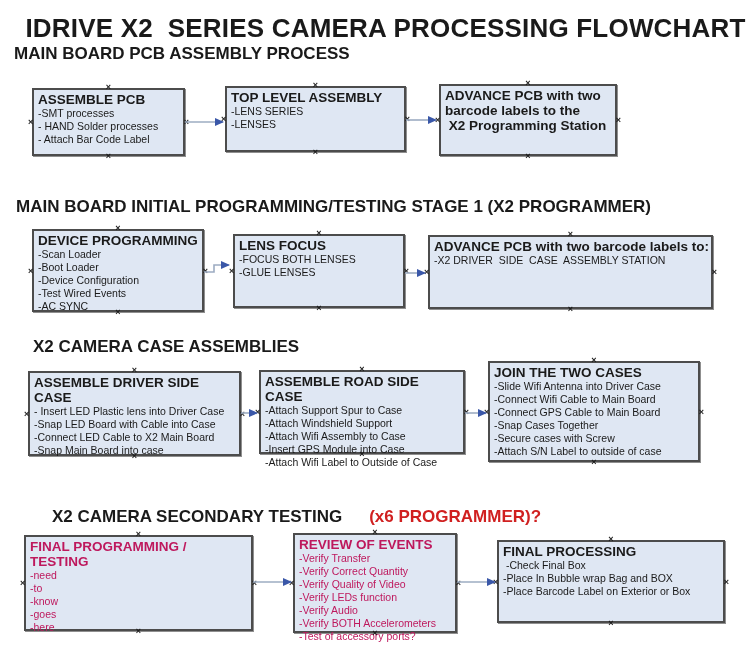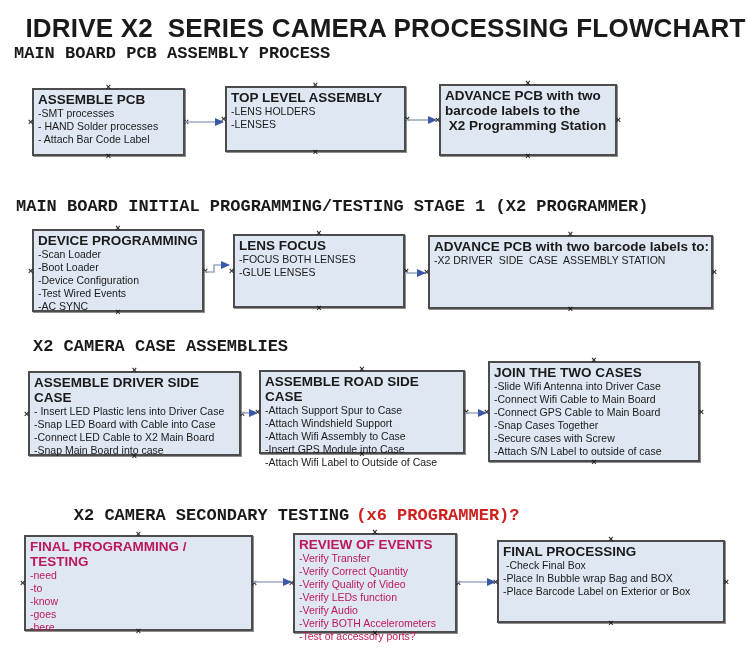--- a/index.html
+++ b/index.html
@@ -4,21 +4,21 @@
 <style>
   html,body { margin:0; padding:0; background:#ffffff; }
   .canvas {
     position:relative; width:747px; height:662px; background:#ffffff;
     font-family:"Liberation Sans","DejaVu Sans",sans-serif; color:#1a1a1a; overflow:hidden;
   }
   .page-title {
     position:absolute; top:13px; left:0; width:747px; text-align:center;
     font-size:26px; font-weight:bold; white-space:pre; letter-spacing:0.2px;padding-left:12px;
   }
-  .sec-heading { position:absolute; font-size:17px; font-weight:bold; white-space:pre;font-family:Liberation Mono, monospace; }
+  .sec-heading { position:absolute; font-size:17px; font-weight:bold; white-space:pre; }
   .red-text { color:#d02020; }
   .box {
     position:absolute; background:#dfe7f3; border:2px solid #4c4c4c;
     box-shadow:1px 1px 0 #8f8f8f; box-sizing:border-box; padding:2px 4px 0 4px;
   }
   .box.red .box-title, .box.red .box-item { color:#be185d; }
   .box-title { font-size:13.5px; font-weight:bold; line-height:15px; white-space:pre-wrap; }
   .box-title.nw { white-space:pre; }
   .box-item  { font-size:10.5px; line-height:13px; white-space:pre; }
   .handle {
@@ -36,37 +36,37 @@
 <body>
 
 <div class="canvas">
 
   <div class="page-title">IDRIVE X2  SERIES CAMERA PROCESSING FLOWCHART</div>
 
   <div class="sec-heading" style="left:14px;top:44px">MAIN BOARD PCB ASSEMBLY PROCESS</div>
   <div class="sec-heading" style="left:16px;top:197px">MAIN BOARD INITIAL PROGRAMMING/TESTING STAGE 1 (X2 PROGRAMMER)</div>
   <div class="sec-heading" style="left:33px;top:337px">X2 CAMERA CASE ASSEMBLIES</div>
   <div class="sec-heading" style="left:33px;top:487px">
-    <span>X2 CAMERA SECONDARY TESTING</span><span class="red-text" style="margin-left:7px">(x6 PROGRAMMER)?</span>
+    <span>X2 CAMERA SECONDARY TESTING</span><span class="red-text" style="margin-left:27px">(x6 PROGRAMMER)?</span>
   </div>
 
   <div class="box" style="left:32px;top:88px;width:153px;height:68px">
     <div class="box-title">ASSEMBLE PCB</div>
     <div class="box-item">-SMT processes</div>
     <div class="box-item">- HAND Solder processes</div>
     <div class="box-item">- Attach Bar Code Label</div>
   <span class="handle t">×</span>
       <span class="handle b">×</span>
       <span class="handle l">×</span>
       <span class="handle r">×</span>
     </div>
 
   <div class="box" style="left:225px;top:86px;width:181px;height:66px">
     <div class="box-title">TOP LEVEL ASSEMBLY</div>
-    <div class="box-item">-LENS HOLDERS</div>
+    <div class="box-item">-LENS SERIES</div>
     <div class="box-item">-LENSES</div>
   <span class="handle t">×</span>
       <span class="handle b">×</span>
       <span class="handle l">×</span>
       <span class="handle r">×</span>
     </div>
 
   <div class="box" style="left:439px;top:84px;width:178px;height:72px">
     <div class="box-title">ADVANCE PCB with two
 barcode labels to the

